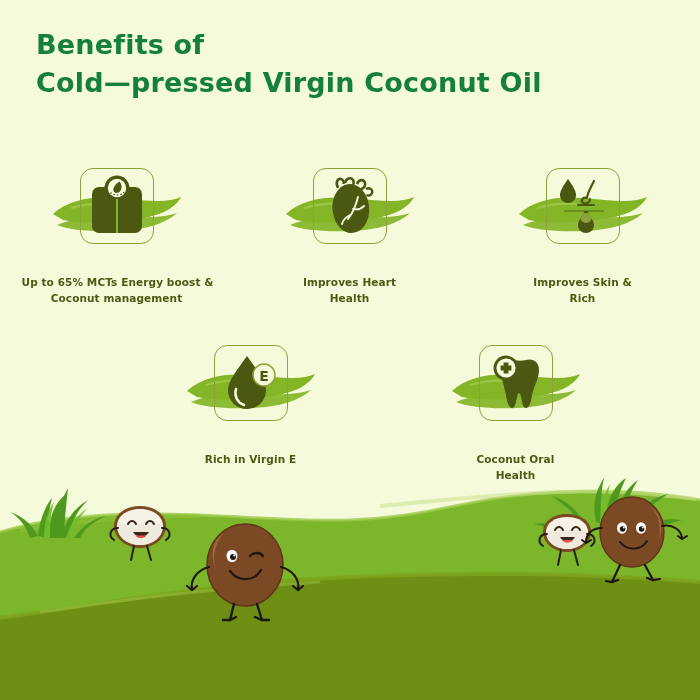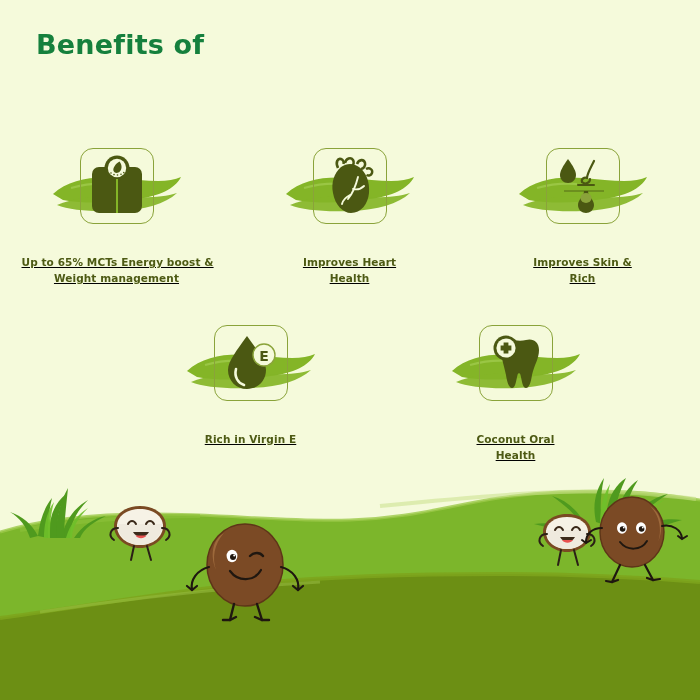--- a/index.html
+++ b/index.html
@@ -18,21 +18,21 @@
     color:#15803d;
     font-family:"DejaVu Sans", sans-serif;
     font-weight:700;
     font-size:27px;
     line-height:1.42;
     letter-spacing:0.2px;
   }
   .title-line{display:block;white-space:nowrap;}
 
   
-  .benefits{position:absolute;left:0;top:132px;width:628px;text-decoration:underline;}
+  .benefits{position:absolute;left:0;top:152px;width:628px;}
   .row{display:flex;width:700px;}
   .row.row1{justify-content:flex-start;}
   .row.row2{justify-content:flex-start;margin-top:22px;padding-left:118px;}
   .cell{
     width:233px;
     display:flex;flex-direction:column;align-items:center;
   }
   .row2 .cell{width:265px;}
 
   .icon-wrap{
@@ -69,20 +69,21 @@
   .scene{position:absolute;left:0;bottom:0;width:700px;height:230px;}
   .scene svg{display:block;}
 </style>
 </head>
 <body>
 
 <div class="canvas">
 
   <div class="title-block">
     <span class="title-line">Benefits of</span>
+    <span class="title-line">Cold—pressed Virgin Coconut Oil</span>
   </div>
 
   <div class="benefits">
 
     <div class="row row1">
 
       <div class="cell">
         <div class="icon-wrap">
           <svg class="brush" viewBox="0 0 132 52">
             <path d="M2 30 C18 15,42 12,66 14 C92 16,116 20,130 13 C124 25,108 32,86 35 C62 39,34 40,12 36 Z" fill="#84b527"></path>
@@ -101,21 +102,21 @@
                 <circle cx="28.5" cy="19" r="0.8"></circle>
                   <circle cx="32" cy="18.3" r="0.8"></circle>
                 <circle cx="34.8" cy="16.6" r="0.8"></circle>
               </g>
               <rect x="27" y="23" width="2" height="34" fill="#84b527"></rect>
             </svg>
           </div>
         </div>
         <div class="caption">
           <span class="ln">Up to 65% MCTs Energy boost &amp;</span>
-          <span class="ln">Weight management</span>
+          <span class="ln">Coconut management</span>
         </div>
       </div>
 
       <div class="cell">
         <div class="icon-wrap">
           <svg class="brush" viewBox="0 0 132 52">
             <path d="M2 30 C18 15,42 12,66 14 C92 16,116 20,130 13 C124 25,108 32,86 35 C62 39,34 40,12 36 Z" fill="#84b527"></path>
             <path d="M6 41 C26 33,52 31,78 33 C98 34,114 33,126 29 C114 40,94 46,66 47 C40 48,18 46,6 41 Z" fill="#84b527" opacity="0.92"></path>
             <path d="M20 24 C34 20,48 19,60 20" stroke="#9dc94a" stroke-width="2.2" fill="none" opacity="0.85"></path>
           </svg>

